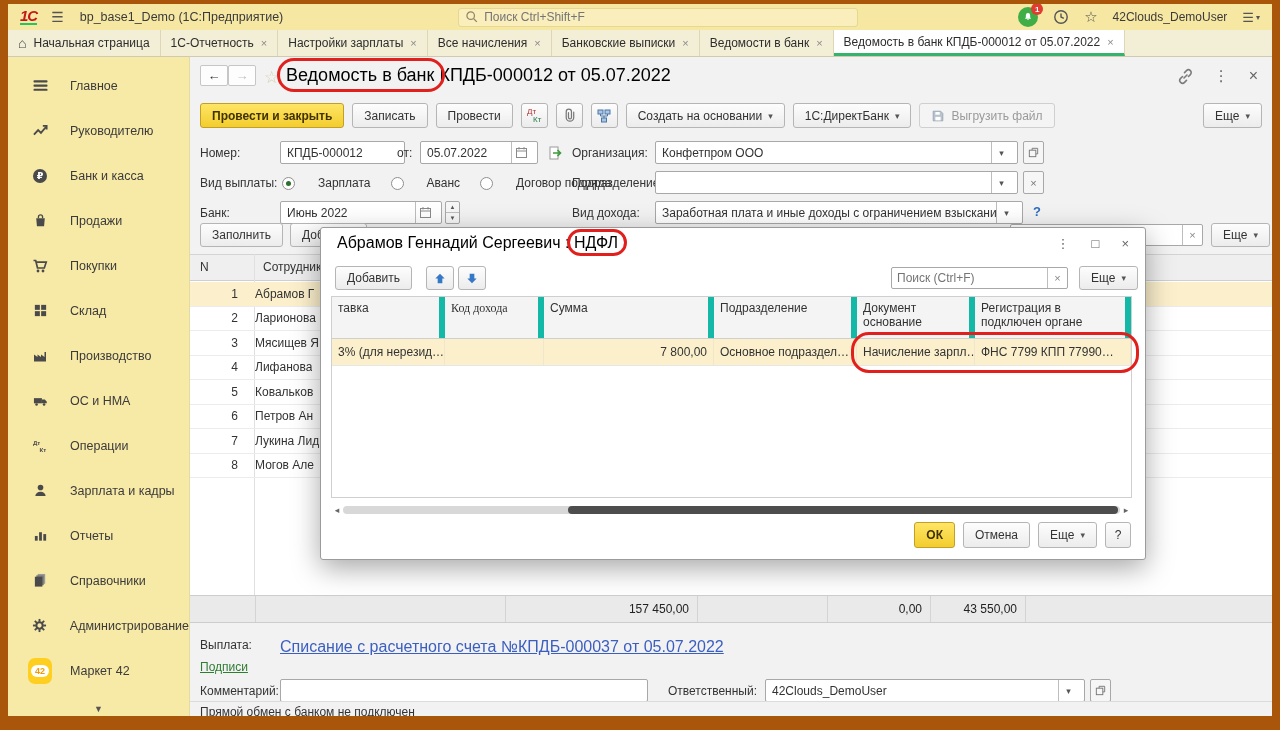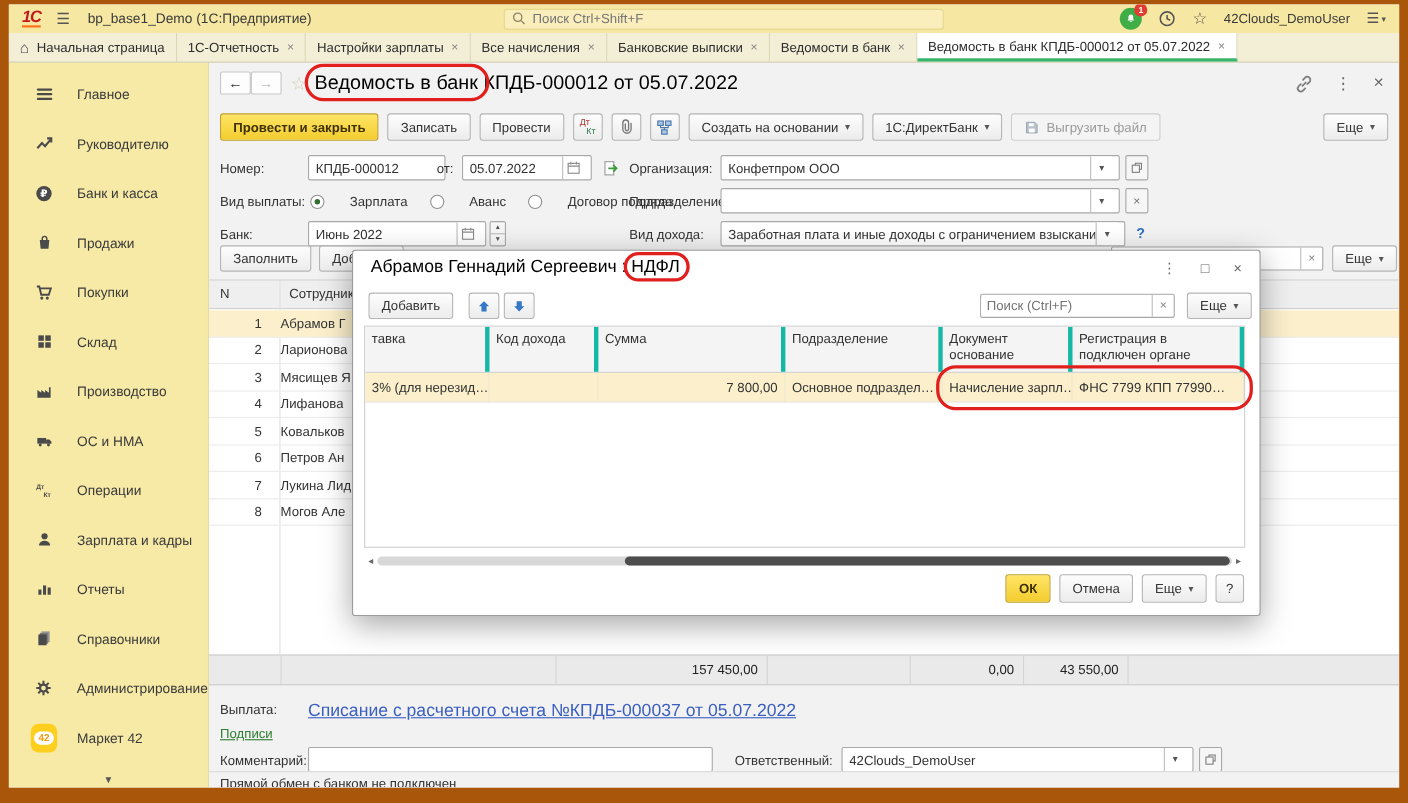--- a/index.html
+++ b/index.html
@@ -3,21 +3,21 @@
 <meta charset="utf-8">
 <style>
   * { box-sizing: border-box; margin: 0; padding: 0; }
   html,body { width:1280px; height:730px; }
   body { font-family:"Liberation Sans","DejaVu Sans",sans-serif; font-size:12px; color:#333; }
   .root { position:relative; width:1280px; height:730px; background:#a9560b; overflow:hidden; }
   .win { position:absolute; left:8px; top:4px; width:1264px; height:712px; background:#fff; display:flex; flex-direction:column; overflow:hidden; }
 
   
   .titlebar { height:26px; background:#f6e7a2; display:flex; align-items:center; flex:0 0 26px; }
-  .logo1c { color:#c21a1a; font-weight:bold; font-size:15px; margin-left:12px; font-style:italic; letter-spacing:-1px; border-bottom:2px solid #f97316; line-height:14px; }
+  .logo1c { color:#c21a1a; font-weight:bold; font-size:15px; margin-left:12px; font-style:italic; letter-spacing:-1px; border-bottom:2px solid #22c55e; line-height:14px; }
   .tb-menu { color:#555; font-size:14px; margin-left:14px; cursor:pointer; }
   .tb-title { margin-left:16px; font-size:12.5px; color:#3a3a3a; }
   .tb-search { margin-left:auto; width:400px; height:19px; background:#f9eebc; border:1px solid #e6d88f; border-radius:3px; display:flex; align-items:center; padding:0 6px; gap:5px; }
   .tb-search input { border:none; outline:none; background:transparent; font-size:12px; color:#6b6450; width:100%; font-family:inherit; }
   .tb-right { display:flex; align-items:center; gap:15px; margin-left:160px; margin-right:12px; }
   .bell { position:relative; width:20px; height:20px; background:#3fae46; border-radius:50%; display:flex; align-items:center; justify-content:center; }
   .bell-badge { position:absolute; top:-4px; right:-5px; min-width:12px; height:12px; background:#e03c31; border-radius:6px; color:#fff; font-size:8px; font-weight:bold; display:flex; align-items:center; justify-content:center; padding:0 2px; }
   .tb-icon { color:#555; font-size:15px; }
   .tb-user { font-size:12px; color:#3a3a3a; }
   .usr-menu { display:flex; align-items:center; gap:2px; color:#555; }
@@ -100,24 +100,24 @@
 
   
   .dialog { position:absolute; left:320px; top:227px; width:826px; height:333px; background:#fff; border:1px solid #9b9b9b; border-radius:3px; box-shadow:0 8px 28px rgba(0,0,0,.35); z-index:20; }
   .dlg-title { position:absolute; left:16px; top:6px; font-size:16px; color:#000; white-space:nowrap; }
   .tagpill { position:relative; display:inline-block; }
   .tagpill::after { content:""; position:absolute; left:-7px; right:-9px; top:-5px; bottom:-4px; border:3px solid #e1201e; border-radius:16px; pointer-events:none; }
   .dlg-ctl { position:absolute; top:8px; display:flex; gap:22px; color:#666; font-size:13px; }
   .dlg-toolbar { position:absolute; left:0; right:0; top:36px; height:30px; }
   .dtable { position:absolute; left:10px; top:68px; width:801px; height:202px; border:1px solid #cfcfcf; overflow:hidden; }
   .dth { display:flex; height:42px; background:#f4f4f4; border-bottom:1px solid #cfcfcf; }
-  .dth > div { border-right:4px solid #14b8a6; padding:4px 6px; font-size:12px; color:#333; overflow:hidden; }
+  .dth > div { border-right:6px solid #14b8a6; padding:4px 6px; font-size:12px; color:#333; overflow:hidden; }
   .dtr { display:flex; height:27px; background:#fcf0cc; border-bottom:1px solid #e6e6e6; }
   .dtr > div { border-right:1px solid #efe6cc; padding:0 6px; font-size:12px; line-height:26px; white-space:nowrap; overflow:hidden; }
-  .c0{width:113px;flex:0 0 113px;} .c1{width:99px;flex:0 0 99px;} .c2{width:170px;flex:0 0 170px;}
+  .c0{width:113px;flex:0 0 113px;} .c1{width:99px;flex:0 0 99px;font-family:Liberation Serif, serif;} .c2{width:170px;flex:0 0 170px;}
   .c3{width:143px;flex:0 0 143px;} .c4{width:118px;flex:0 0 118px;} .c5{flex:1;}
   .num { text-align:right; }
   .red-rect { position:absolute; left:530px; top:104px; width:288px; height:41px; border:3.5px solid #e1201e; border-radius:18px; pointer-events:none; z-index:5; }
   .dscroll { position:absolute; left:10px; top:276px; width:801px; height:12px; display:flex; align-items:center; }
   .dscroll .arr { flex:0 0 12px; color:#666; font-size:9px; text-align:center; cursor:pointer; }
   .dscroll .track { flex:1; height:8px; background:#d8d8d8; border-radius:4px; position:relative; }
   .dscroll .thumb { position:absolute; left:225px; right:2px; top:0; height:8px; background:#4d4d4d; border-radius:4px; cursor:grab; }
   .dlg-buttons { position:absolute; right:14px; top:294px; display:flex; gap:8px; }
 
   svg { display:block; }

